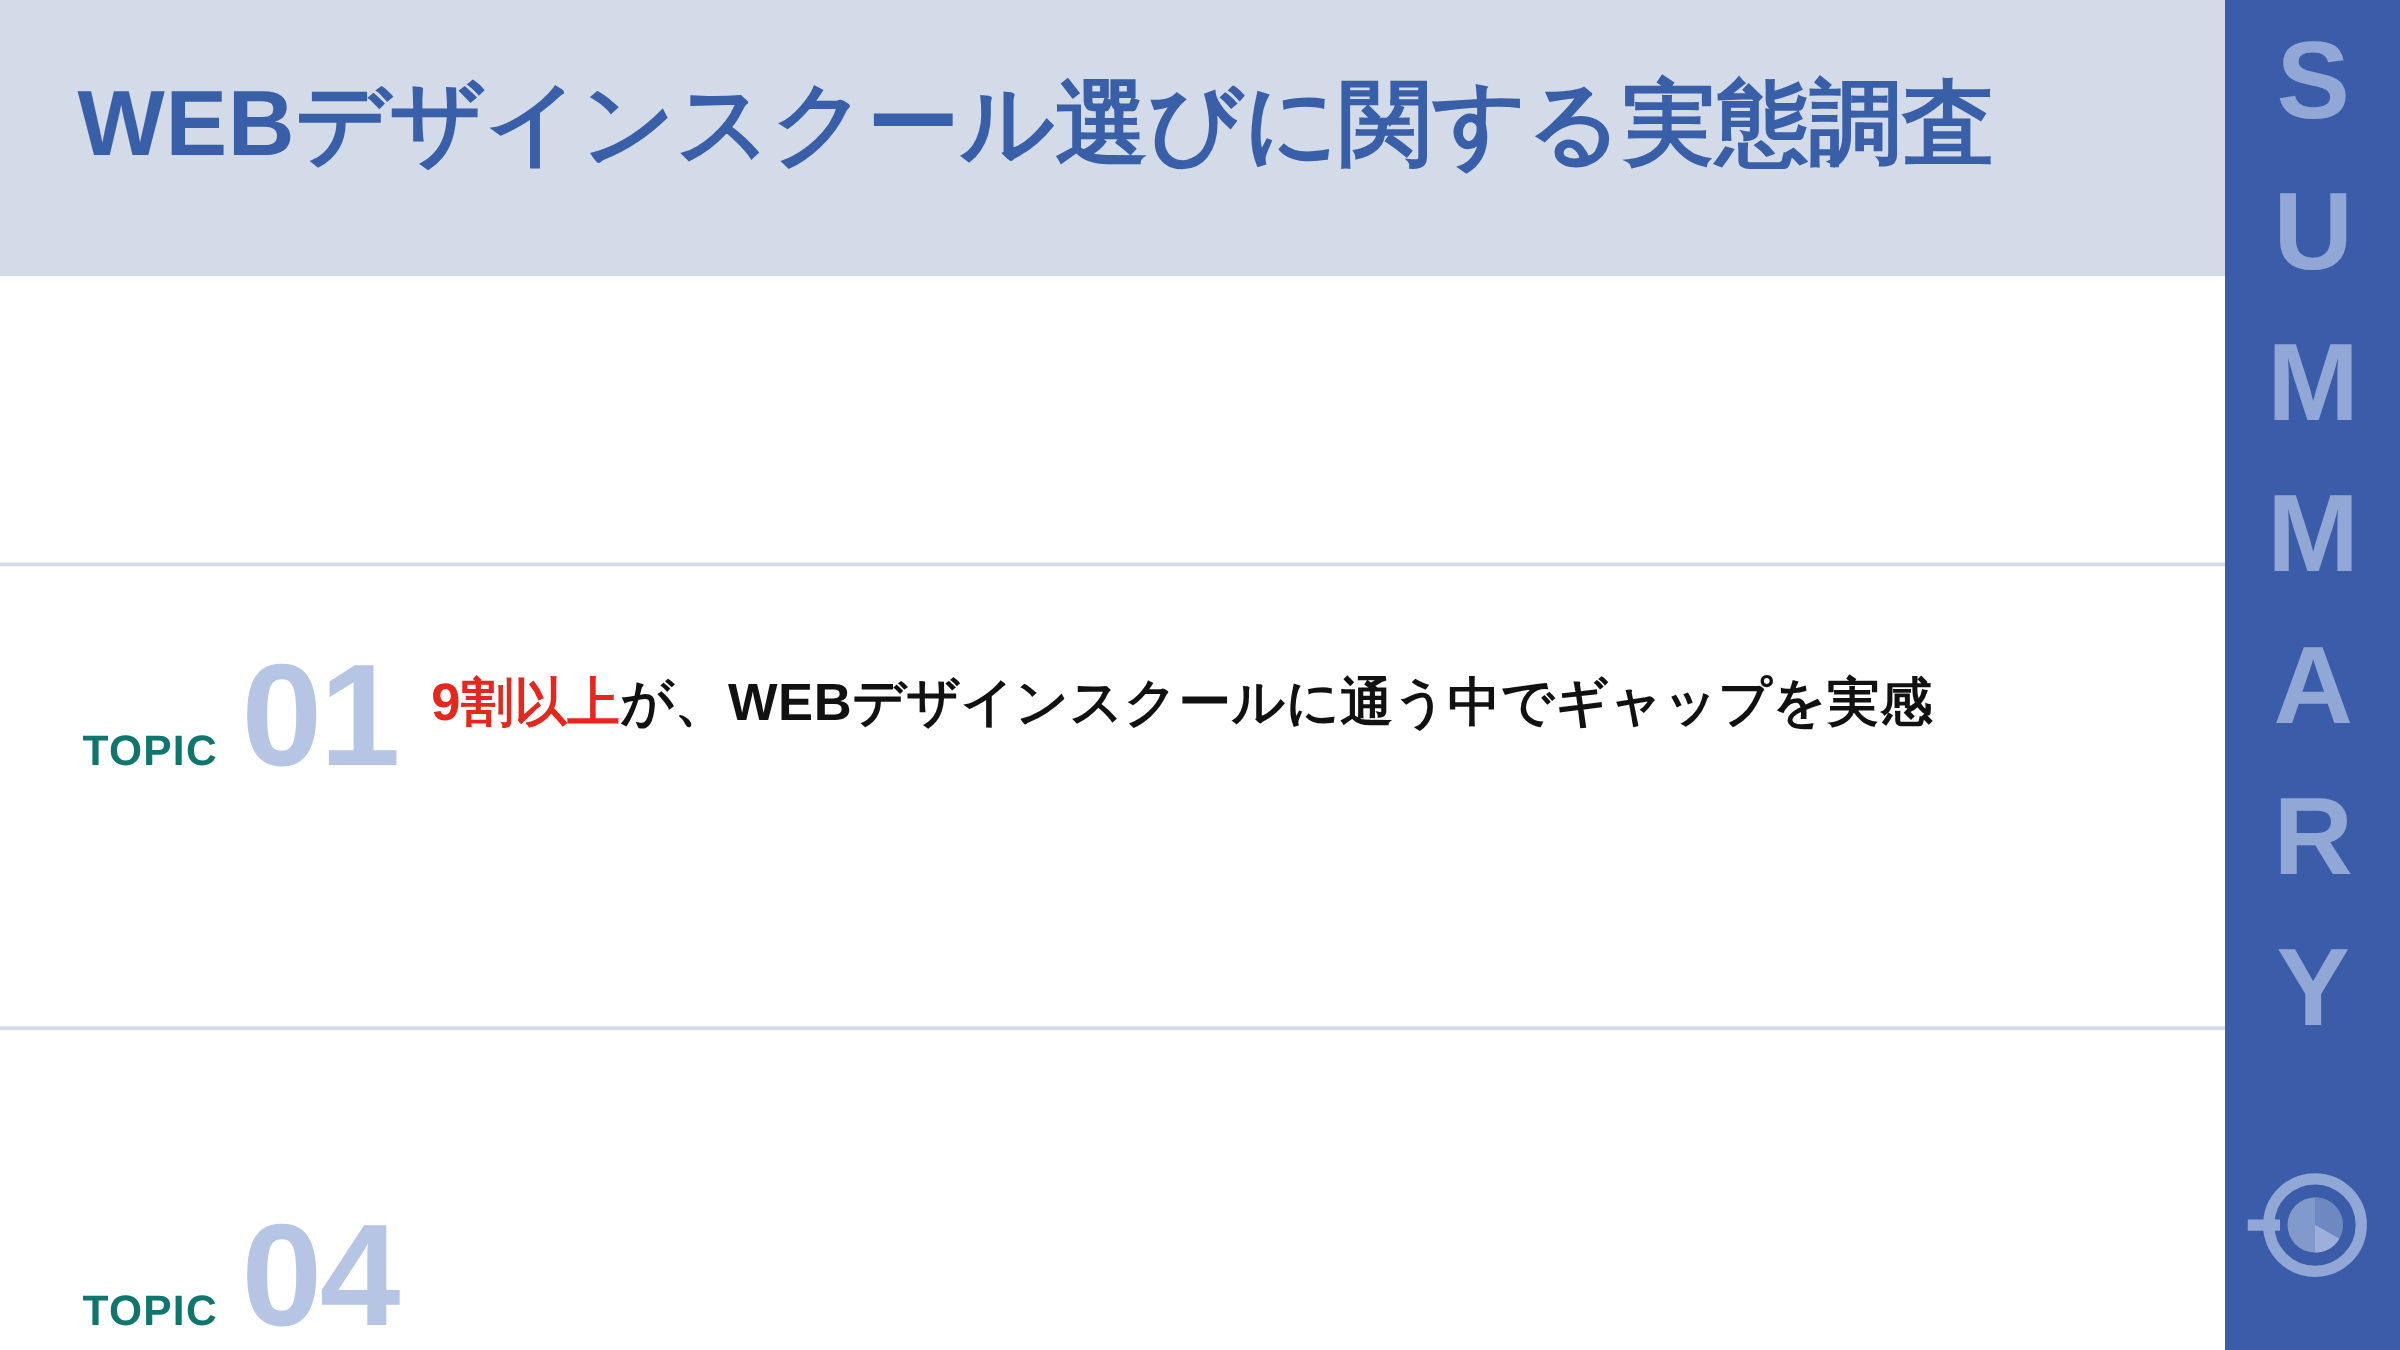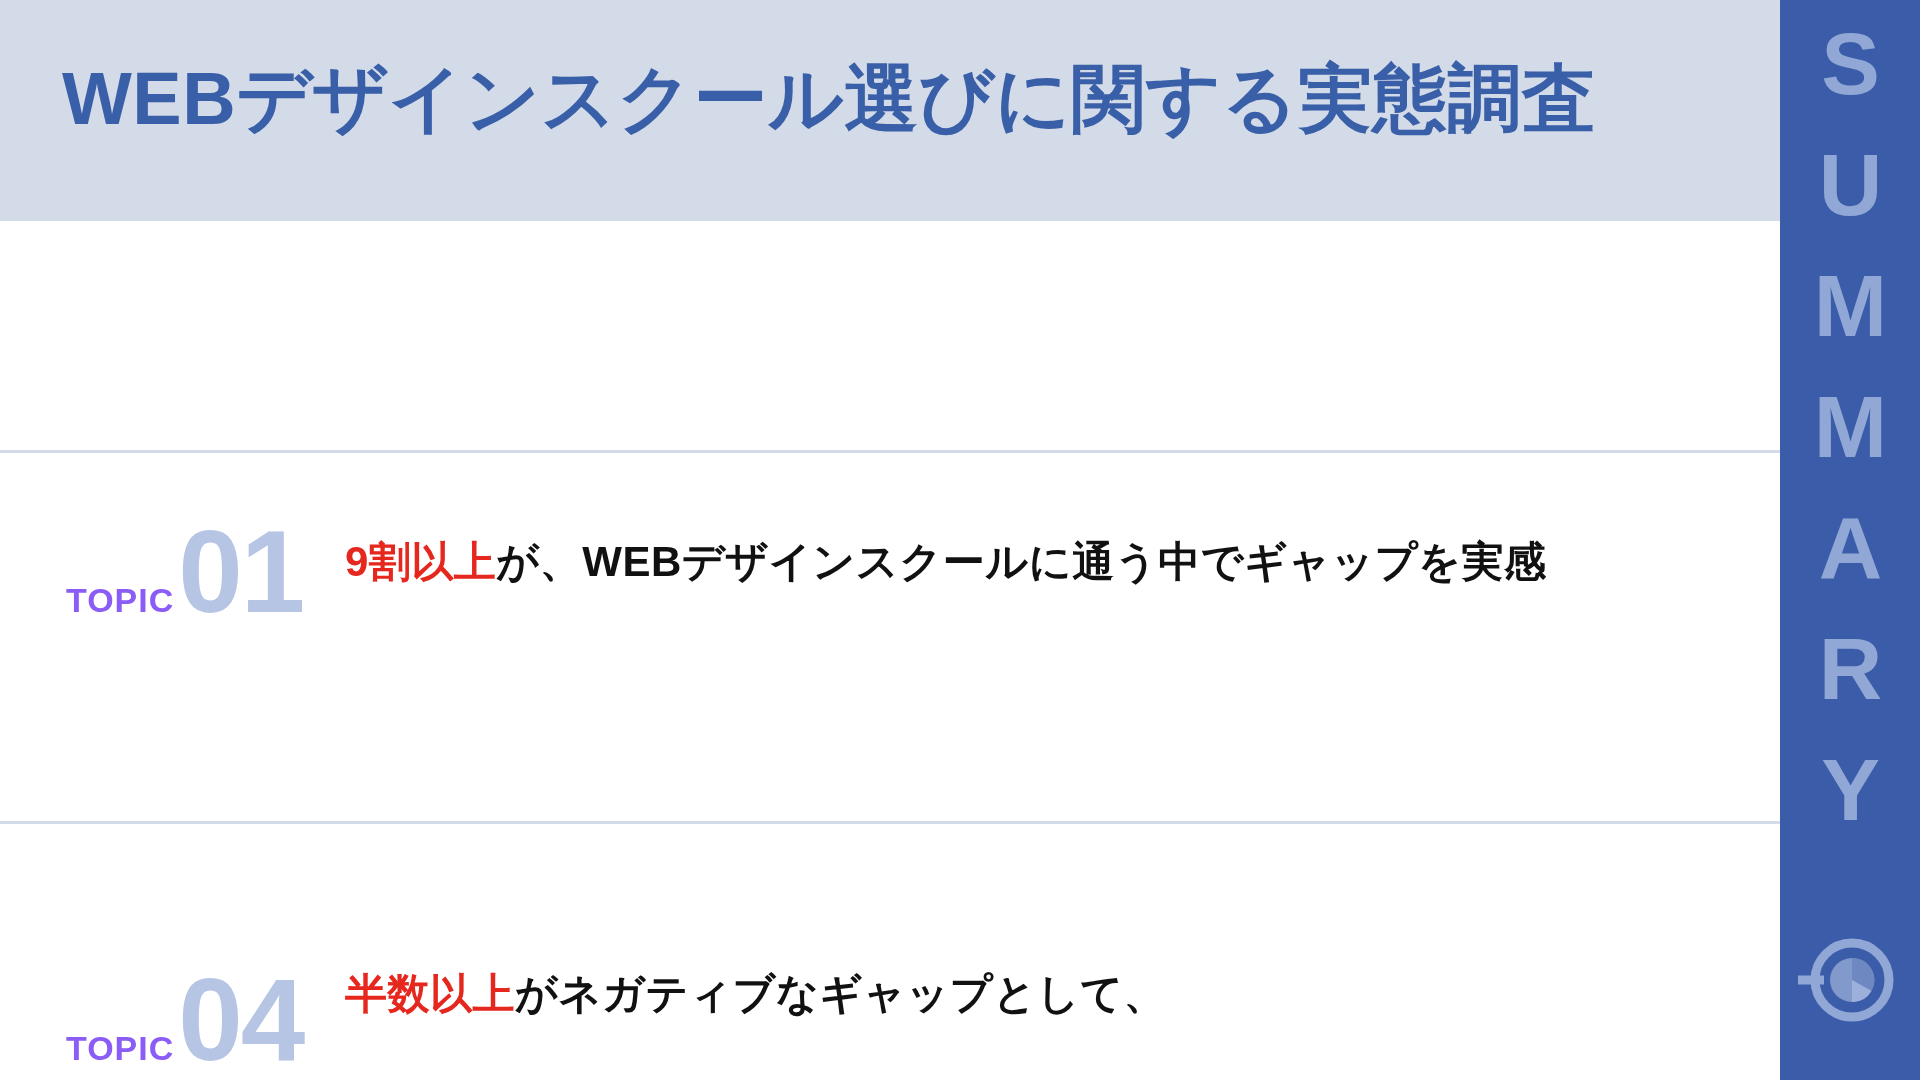--- a/index.html
+++ b/index.html
@@ -94,30 +94,30 @@
   }
 
   .topic-marker {
     position: absolute;
     display: flex;
     align-items: baseline;
   }
   .topic-word {
     font-size: 34px;
     font-weight: 700;
-    color: #8b5cf6;
+    color: #0f766e;
     letter-spacing: 1px;
     line-height: 1;
   }
   .topic-number {
     font-size: 116px;
     font-weight: 700;
     color: #b6c5e4;
     line-height: 1;
-    margin-left: 4px;
+    margin-left: 19px;
     letter-spacing: -2px;
   }
 
   .topic-body {
     position: absolute;
     left: 345px;
     font-size: 42px;
     font-weight: 700;
     color: #111111;
     line-height: 1.38;
@@ -161,21 +161,20 @@
     </div>
   </div>
   <div class="topic-divider" id="divider-1"></div>
 
   <div class="topic-row" id="topic-row-2">
     <div class="topic-marker" id="topic-marker-2">
       <span class="topic-word">TOPIC</span>
       <span class="topic-number">04</span>
     </div>
     <div class="topic-body" id="topic-body-2">
-      <span class="topic-line"><span class="hl">半数以上</span><span>がネガティブなギャップとして、</span></span>
     </div>
   </div>
   <div class="topic-divider" id="divider-2"></div>
 
   <div class="topic-row" id="topic-row-3">
     
     
   </div>
 
   <div id="sidebar">

